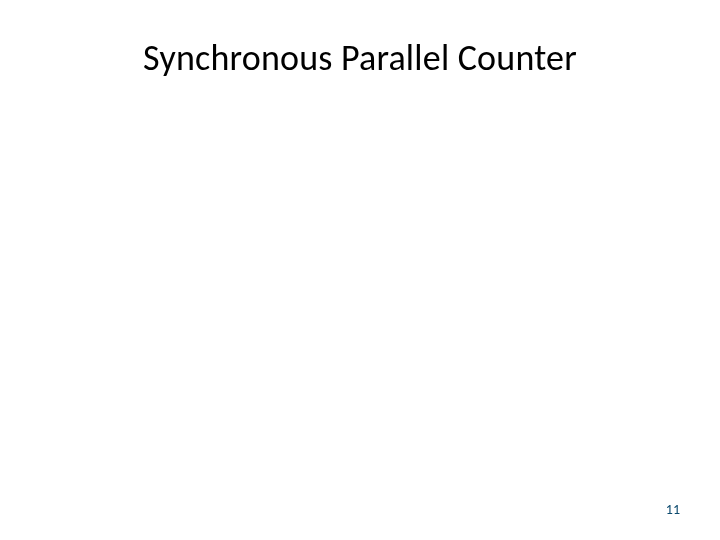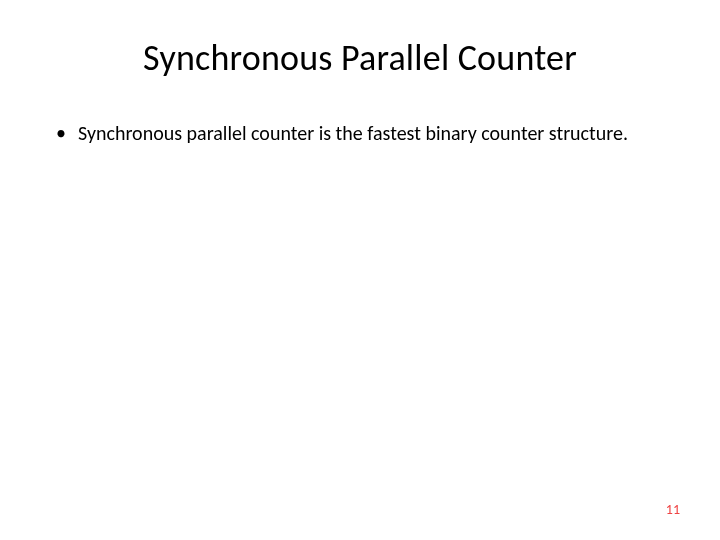--- a/index.html
+++ b/index.html
@@ -36,25 +36,22 @@
     left: 0;
     top: 0;
     font-size: 20px;
     color: #000;
   }
   .page-number {
     position: absolute;
     bottom: 22px;
     right: 40px;
     font-size: 14px;
-    color: #ef4444;
+    color: #0c4a6e;
   }
 </style>
 </head>
 <body>
 
 <div class="slide">
   <h1 class="title">Synchronous Parallel Counter</h1>
-  <ul class="body-list">
-    <li>Synchronous parallel counter is the fastest binary counter structure.</li>
-  </ul>
   <div class="page-number">11</div>
 </div>
 
 </body></html>

